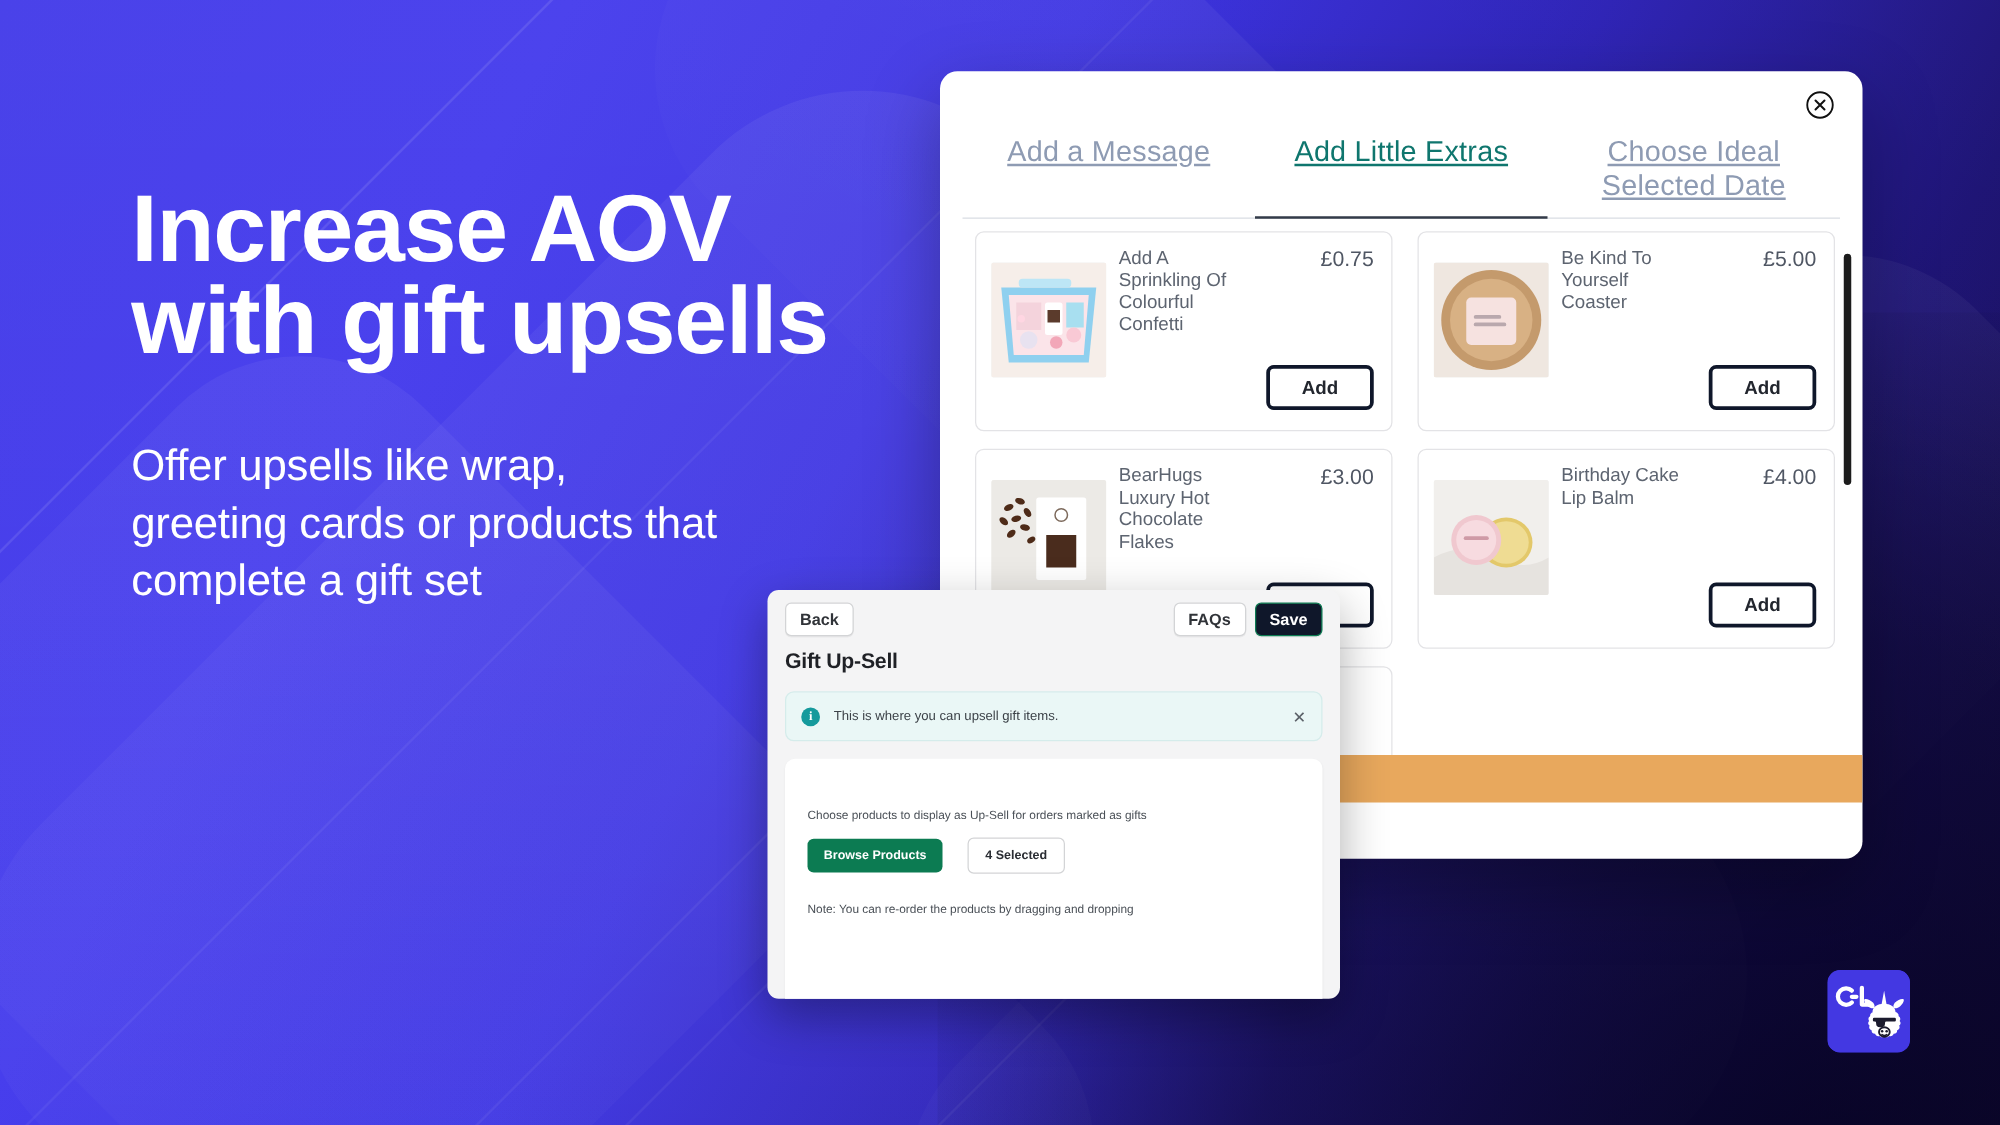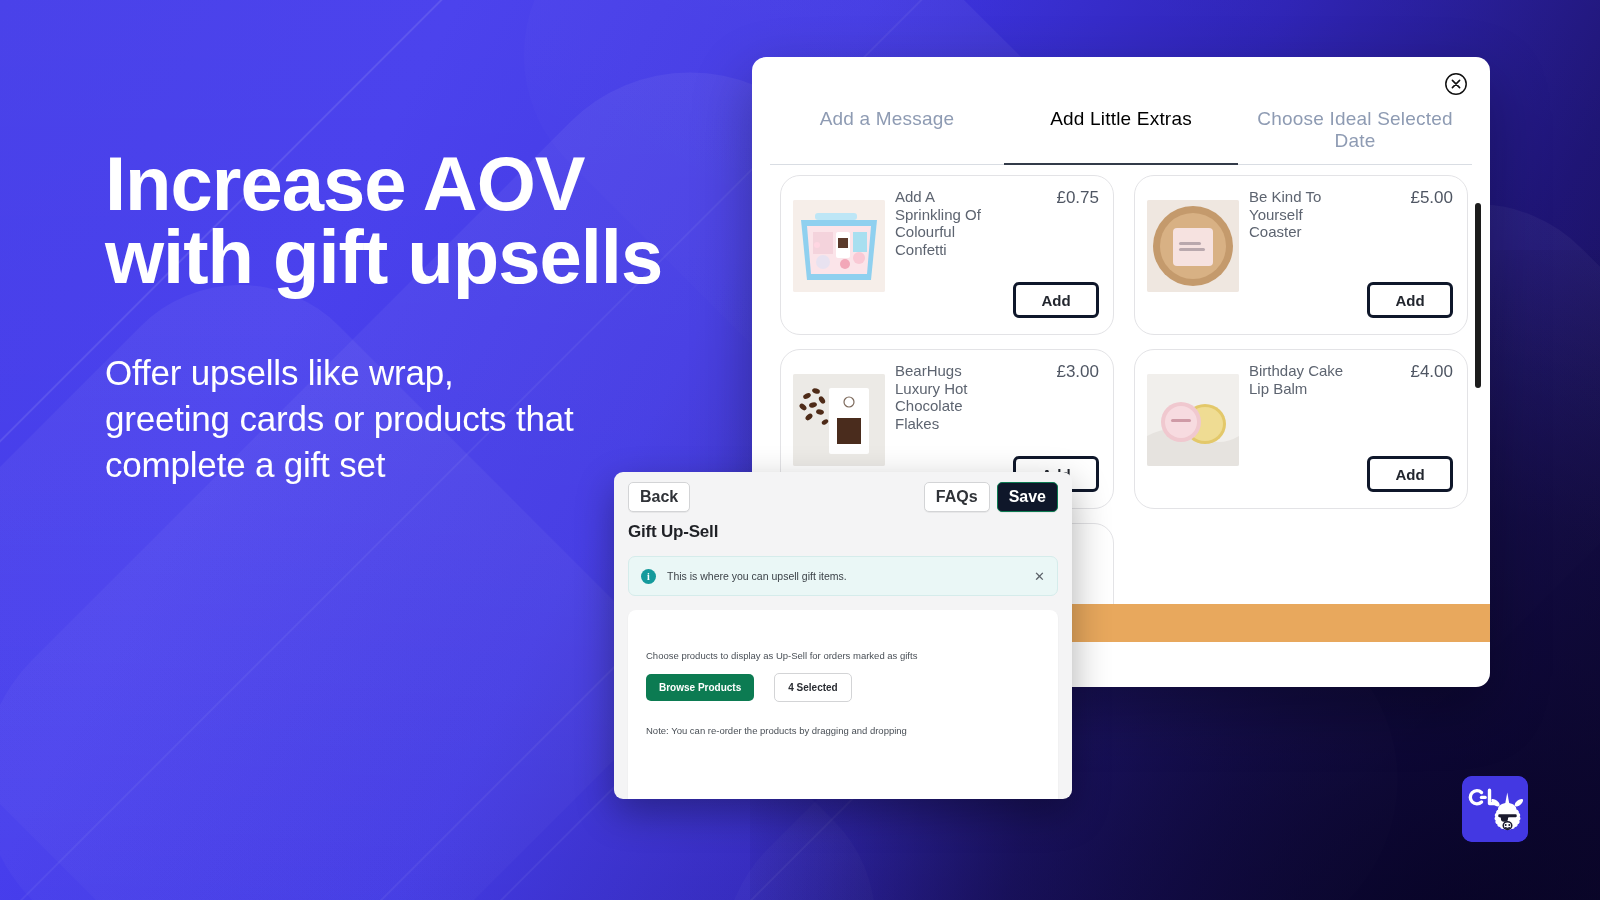--- a/index.html
+++ b/index.html
@@ -89,47 +89,48 @@
     cursor: pointer;
   }
   #sf-tabs {
     display: flex;
     margin: 47px 18px 0 18px;
     border-bottom: 1px solid #d9dde3;
   }
   .sf-tab {
     flex: 1;
     text-align: center;
-    font-size: 19px;
+    font-size: 23px;
     color: #8e9bb3;
     padding: 4px 0 12px 0;
     letter-spacing: 0.2px;
     cursor: pointer;
     position: relative;
-  }
-  .sf-tab.active { color: #000000; }
+    text-decoration: underline;
+  }
+  .sf-tab.active { color: #0f766e; }
   .sf-tab.active::after {
     content: "";
     position: absolute; left: 0; right: 0; bottom: -1px;
     height: 2px; background: #333b49;
   }
   #sf-scroll {
     position: relative;
     height: 456px;
     overflow: hidden;
     padding: 10px 22px 0 28px;
   }
   #sf-grid {
     display: grid;
     grid-template-columns: 1fr 1fr;
     gap: 14px 20px;
   }
   .p-card {
     border: 1px solid #e3e3e6;
-    border-radius: 20px;
+    border-radius: 7px;
     height: 160px;
     padding: 12px 14px 12px 12px;
     display: flex;
     gap: 10px;
     background: #fff;
     position: relative;
   }
   .p-thumb {
     width: 92px; height: 92px;
     flex: 0 0 92px;
@@ -184,21 +185,21 @@
     overflow: hidden;
   }
   #admin-bar {
     display: flex; align-items: center; justify-content: space-between;
     padding: 10px 14px 0 14px;
   }
   .a-btn {
     border: 1px solid #d3d4d6;
     background: #fff;
     border-radius: 5px;
-    font-size: 16px;
+    font-size: 13px;
     font-weight: 600;
     color: #303338;
     padding: 5px 11px;
     cursor: pointer;
     font-family: "Liberation Sans", sans-serif;
     box-shadow: 0 1px 0 rgba(0,0,0,0.05);
   }
   .a-btn.primary {
     background: #0f172a;
     border-color: #0c7b52;

